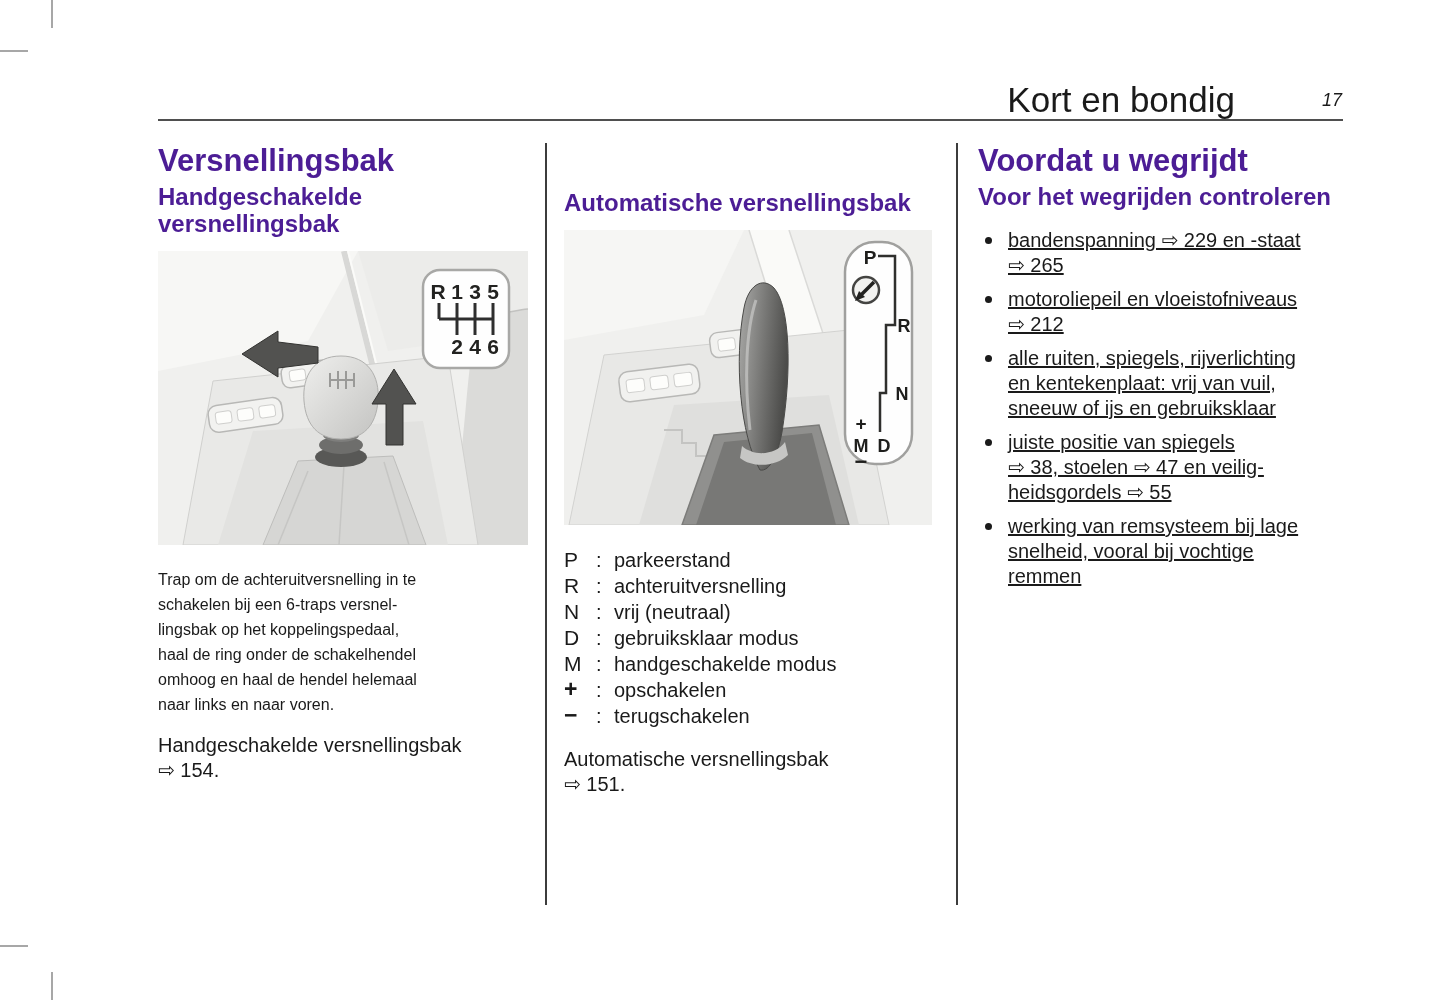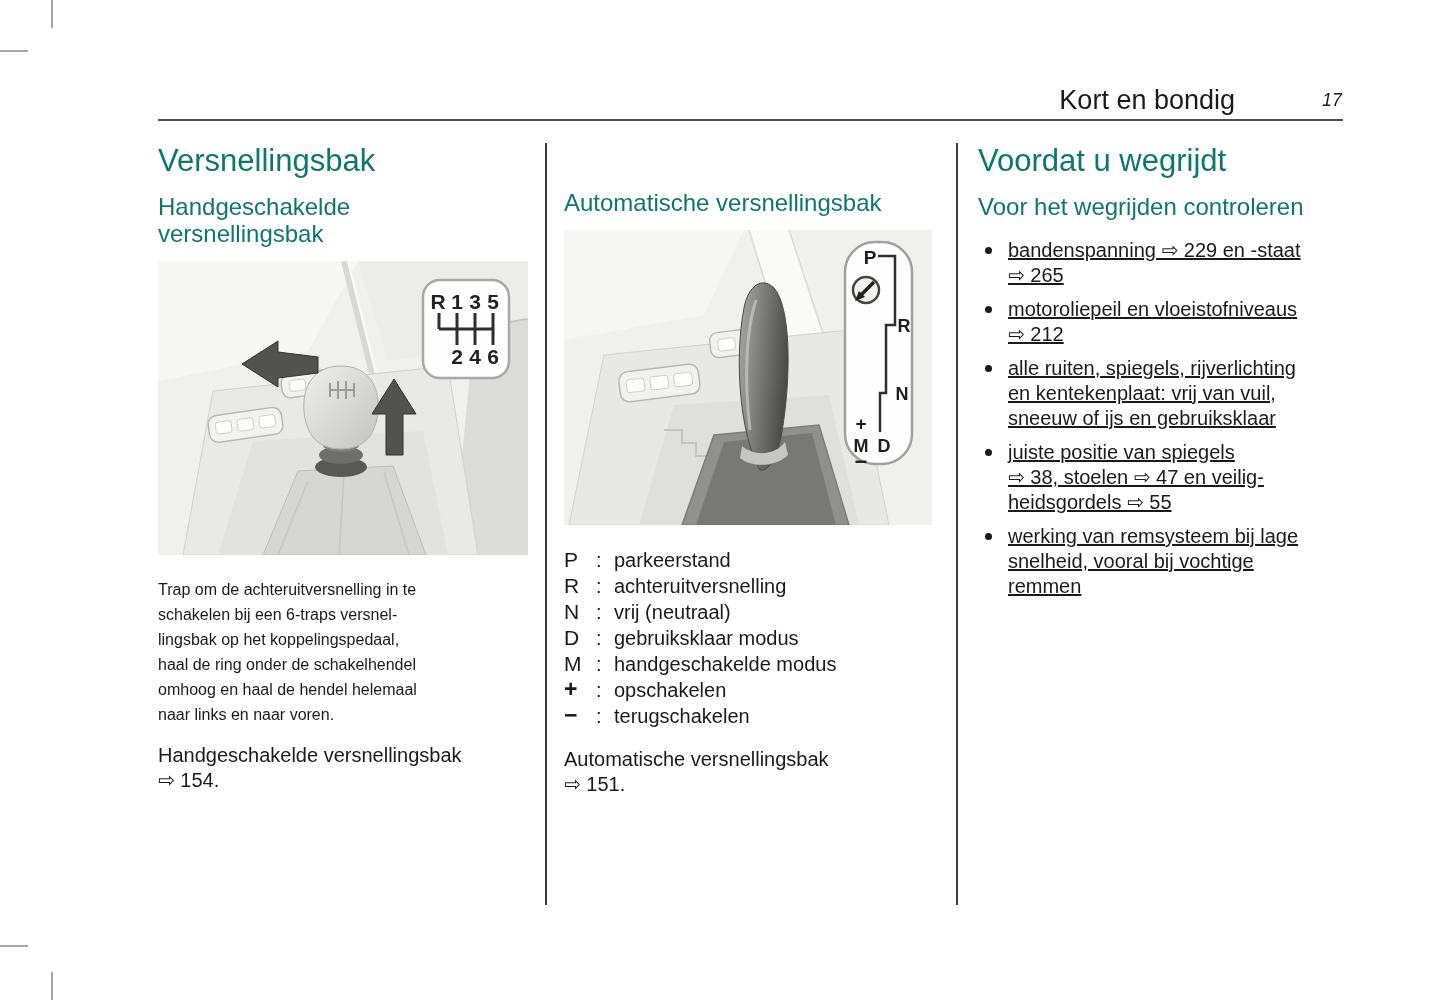--- a/index.html
+++ b/index.html
@@ -6,35 +6,35 @@
   .page{
     position:relative;width:1445px;height:1000px;background:#ffffff;overflow:hidden;
     font-family:"Liberation Sans","DejaVu Sans",sans-serif;color:#1a1a1a;
   }
   .pre{white-space:pre-line;}
   
   .crop{position:absolute;background:#a7a7a7;}
   .crop.v{width:2px;height:28px;}
   .crop.h{width:28px;height:2px;}
   
-  .header-title{position:absolute;top:84px;right:210px;font-size:27px;line-height:32px;}
+  .header-title{position:absolute;top:84px;right:210px;font-size:35px;line-height:32px;}
   .page-num{position:absolute;top:84px;right:103px;font-size:18px;line-height:32px;font-style:italic;}
   .header-rule{position:absolute;left:158px;top:119px;width:1185px;height:2px;background:#4f4f4f;}
   
   .col{position:absolute;top:143px;}
   .col1{left:158px;width:372px;}
   .col2{left:564px;width:372px;margin-top:46px;}
   .col3{left:978px;width:376px;}
   .vdivider{position:absolute;top:143px;width:2px;height:762px;background:#3c3c3c;}
   .vd1{left:545px;}
   .vd2{left:956px;}
-  h1,h2{margin:0;font-weight:400;color:#0f766e;}
+  h1,h2{margin:0;font-weight:700;color:#4c1d95;}
   h1{font-size:31px;line-height:36px;}
   h2{font-size:24px;line-height:27px;}
-  .subtitle{margin-top:14px;}
+  .subtitle{margin-top:4px;}
   .fig{display:block;margin-top:14px;}
   .body-text{margin-top:22px;font-size:16px;line-height:25px;}
   .ref{margin-top:10px;font-size:20px;line-height:25px;}
   
   .legend{margin-top:22px;}
   .legend-row{display:grid;grid-template-columns:32px 18px auto;font-size:20px;line-height:26px;}
   .legend-key{font-size:21px;}
   .legend-key.sym{font-weight:700;font-size:23px;line-height:24px;}
   
   .checklist{list-style:none;margin:18px 0 0 0;padding:0;text-decoration:underline;}

